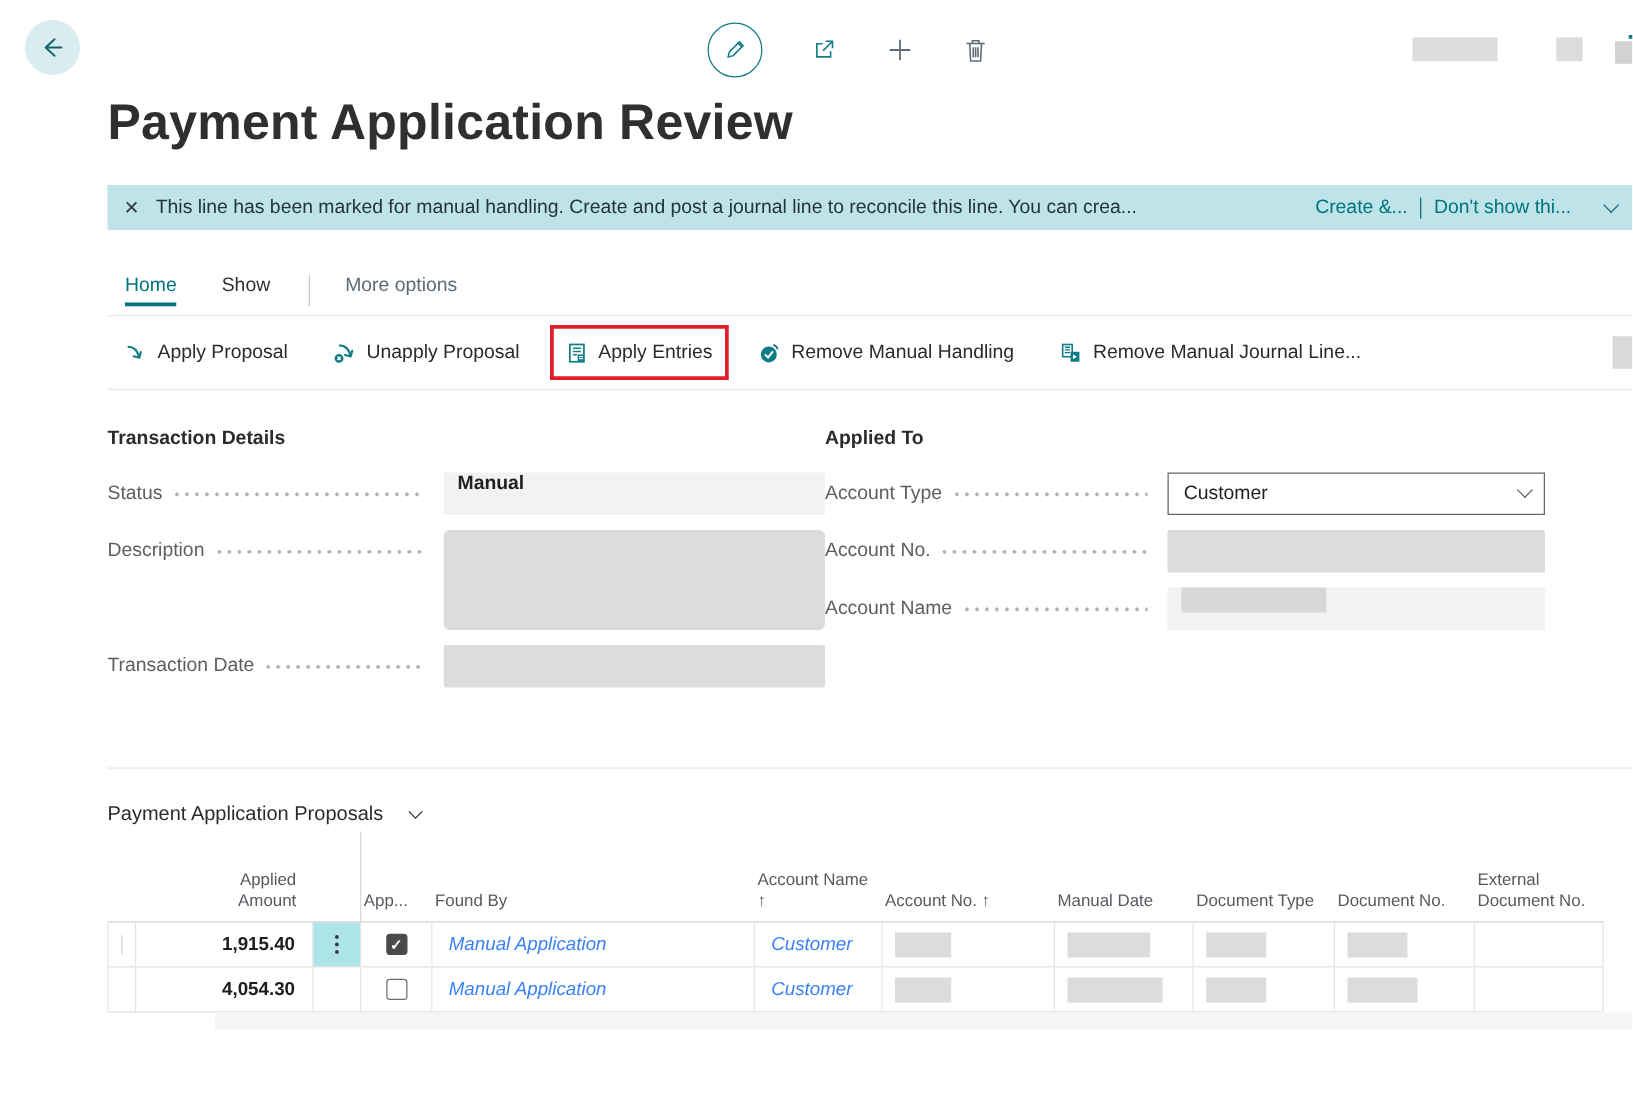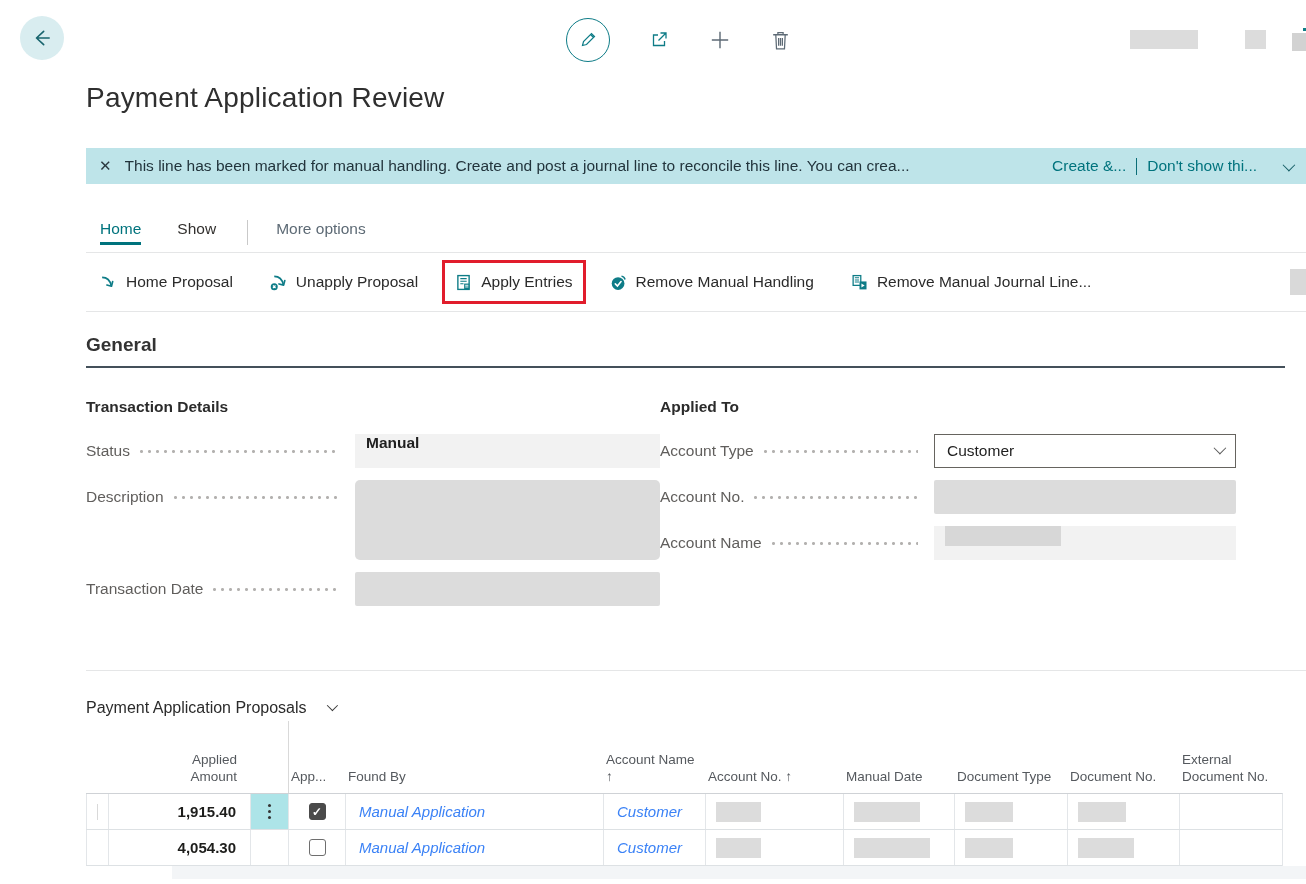--- a/index.html
+++ b/index.html
@@ -20,21 +20,21 @@
   }
   .cmd-icon { color:#5d6a75; display:flex; align-items:center; justify-content:center; }
   .cmd-icon.teal { color:#0e7c87; }
   .redact { background:#dcdcdc; }
   .r-top1 { position:absolute; left:1130px; top:30px; width:68px; height:19px; }
   .r-top2 { position:absolute; left:1245px; top:30px; width:21px; height:19px; }
   .r-top3 { position:absolute; left:1292px; top:33px; width:14px; height:18px; background:#d2d2d2; }
   .r-top-dot { position:absolute; left:1303px; top:28px; width:4px; height:3px; background:#0e7c87; }
   
   .page-title {
-    margin: 74px 0 0 86px; font-size:28px; line-height:48px; font-weight:400; color:#2f2f2f; letter-spacing:.2px;
+    margin: 74px 0 0 86px; font-size:40px; line-height:48px; font-weight:700; color:#2f2f2f; letter-spacing:.2px;
   }
   
   .banner {
     margin: 26px 0 0 86px; width: calc(100% - 86px); height:36px; background:#bee4e9;
     display:flex; align-items:center; padding:0 14px 0 13px; font-size:15.5px; color:#22343c;
   }
   .banner-close { font-size:15px; color:#2c3a41; margin-right:13px; cursor:pointer; font-style:normal; }
   .banner-msg { flex:1 1 auto; white-space:nowrap; overflow:hidden; }
   .banner-links { display:flex; align-items:center; gap:10px; white-space:nowrap; color:#00737d; margin-left:16px; }
   .banner-link { color:#00737d; cursor:pointer; }
@@ -178,21 +178,21 @@
   <div class="rule tabs-rule"></div>
 
   <div class="toolbar">
     <div class="tb-item">
       <span class="ic">
         <svg width="17" height="17" viewBox="0 0 16 16">
             <path d="M2 3.2 q7 0 8.6 8" fill="none" stroke="currentColor" stroke-width="1.6"></path>
             <path d="M10.8 11.5 l-4.3-1.1 M10.8 11.5 l1.1-4.3" fill="none" stroke="currentColor" stroke-width="1.6" stroke-linecap="round"></path>
           </svg>
       </span>
-      <span>Home Proposal</span>
+      <span>Apply Proposal</span>
     </div>
     <div class="tb-item">
       <span class="ic">
         <svg width="17" height="17" viewBox="0 0 16 16">
             <path d="M4 2.2 q7 0 8.6 8" fill="none" stroke="currentColor" stroke-width="1.6"></path>
             <path d="M12.8 10.5 l-4.3-1.1 M12.8 10.5 l1.1-4.3" fill="none" stroke="currentColor" stroke-width="1.6" stroke-linecap="round"></path>
             <circle cx="4" cy="12" r="3.3" fill="currentColor"></circle>
             <path d="M2.8 10.8 l2.4 2.4 M5.2 10.8 l-2.4 2.4" stroke="#fff" stroke-width="1.1"></path>
           </svg>
       </span>
@@ -227,23 +227,20 @@
             <rect x="8" y="7" width="6.6" height="7.5" fill="currentColor"></rect>
             <path d="M9.8 9 l3 1.8 -3 1.8 z" fill="#fff"></path>
           </svg>
       </span>
       <span>Remove Manual Journal Line...</span>
     </div>
     <div class="tb-redact"></div>
   </div>
   <div class="rule"></div>
 
-  <div class="gen-head-wrap">
-    <div class="gen-heading">General</div>
-  </div>
 
   <div class="fields">
 
     <div class="fcol">
       <div class="fcol-heading">Transaction Details</div>
 
       <div class="field-row">
         <div class="f-left">
           <span class="f-label">Status</span>
           <span class="leader"></span>

